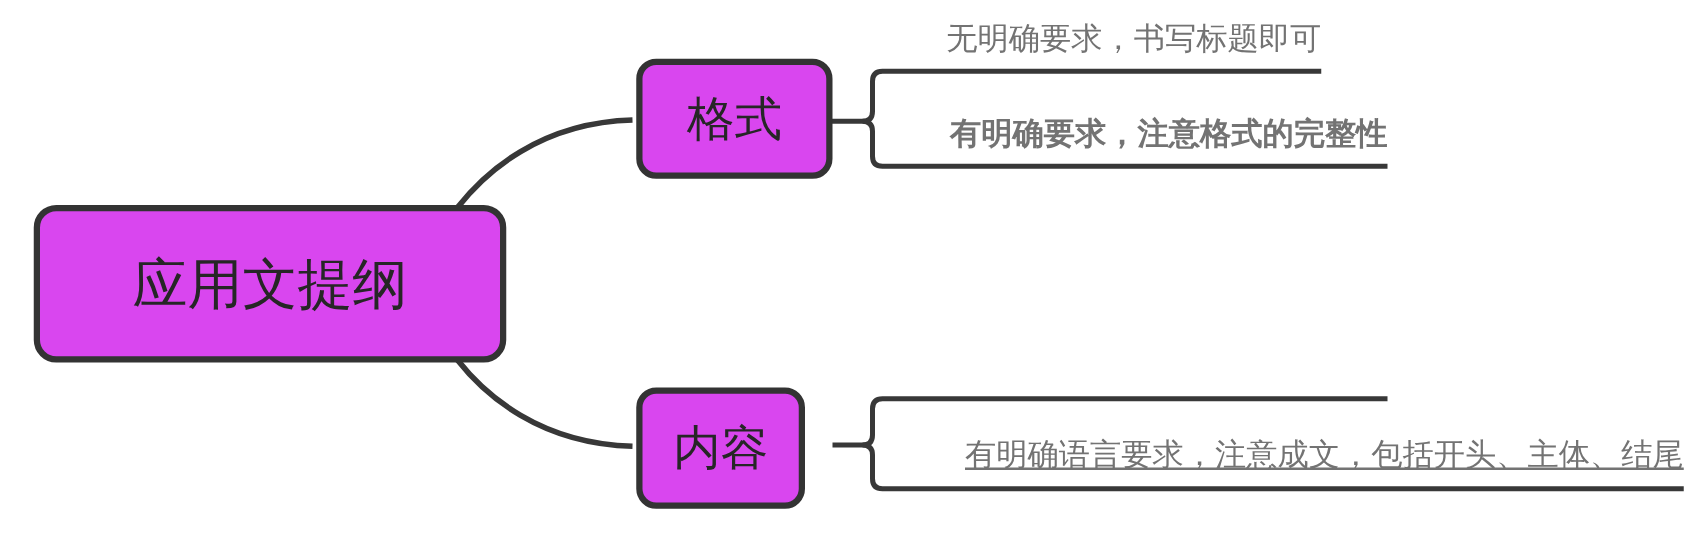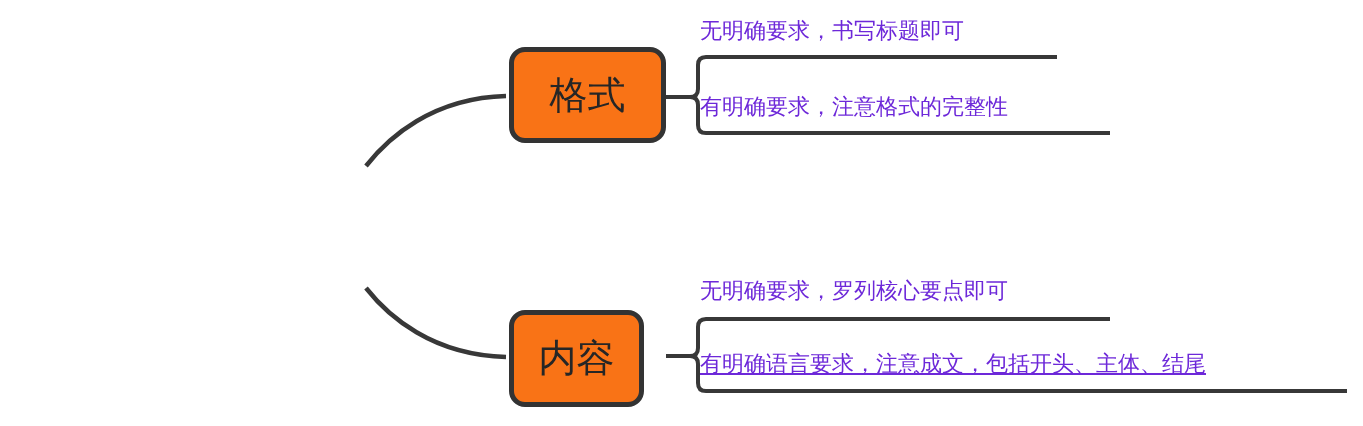--- a/index.html
+++ b/index.html
@@ -18,21 +18,21 @@
   .connector-layer {
     position: absolute;
     left: 0;
     top: 0;
     width: 1363px;
     height: 426px;
   }
   .topic-box {
     position: absolute;
     box-sizing: border-box;
-    background: #f97316;
+    background: #d946ef;
     border: 5px solid #333333;
     display: flex;
     align-items: center;
     justify-content: center;
     color: #262626;
     white-space: nowrap;
   }
   .root-box {
     left: 27px;
     top: 164px;
@@ -54,28 +54,28 @@
   .branch-content {
     left: 509px;
     top: 310px;
     width: 135px;
     height: 97px;
   }
   .leaf-topic {
     position: absolute;
     height: 34px;
     line-height: 34px;
-    text-align: left;
-    font-size: 22px;
-    color: #6d28d9;
+    text-align: right;
+    font-size: 25px;
+    color: #737373;
     white-space: nowrap;
     overflow: visible;
   }
   .leaf-1 { left: 700px; width: 357px; top: 14px; }
-  .leaf-2 { left: 700px; width: 410px; top: 90px; }
+  .leaf-2 { left: 700px; width: 410px; top: 90px; font-weight: bold; }
   .leaf-3 { left: 700px; width: 410px; top: 274px; }
   .leaf-4 { left: 700px; width: 647px; top: 347px; text-decoration: underline; }
 </style>
 </head>
 <body>
 
 <div class="canvas">
 
   <svg class="connector-layer" viewBox="0 0 1363 426" xmlns="http://www.w3.org/2000/svg">
 
@@ -85,30 +85,32 @@
 
     <path d="M 664,97 H 690 Q 698,97 698,89 V 65 Q 698,57 706,57 H 1057" fill="none" stroke="#383838" stroke-width="4"></path>
 
     <path d="M 690,97 Q 698,97 698,105 V 125 Q 698,133 706,133 H 1110" fill="none" stroke="#383838" stroke-width="4"></path>
 
     <path d="M 666,356 H 690 Q 698,356 698,348 V 327 Q 698,319 706,319 H 1110" fill="none" stroke="#383838" stroke-width="4"></path>
 
     <path d="M 690,356 Q 698,356 698,364 V 383 Q 698,391 706,391 H 1347" fill="none" stroke="#383838" stroke-width="4"></path>
   </svg>
 
+  <div class="topic-box root-box">
+    <span>应用文提纲</span>
+  </div>
 
   <div class="topic-box branch-box branch-format">
     <span>格式</span>
   </div>
 
   <div class="topic-box branch-box branch-content">
     <span>内容</span>
   </div>
 
   <div class="leaf-topic leaf-1">无明确要求，书写标题即可</div>
 
   <div class="leaf-topic leaf-2">有明确要求，注意格式的完整性</div>
 
-  <div class="leaf-topic leaf-3">无明确要求，罗列核心要点即可</div>
 
   <div class="leaf-topic leaf-4">有明确语言要求，注意成文，包括开头、主体、结尾</div>
 
 </div>
 
 </body></html>

